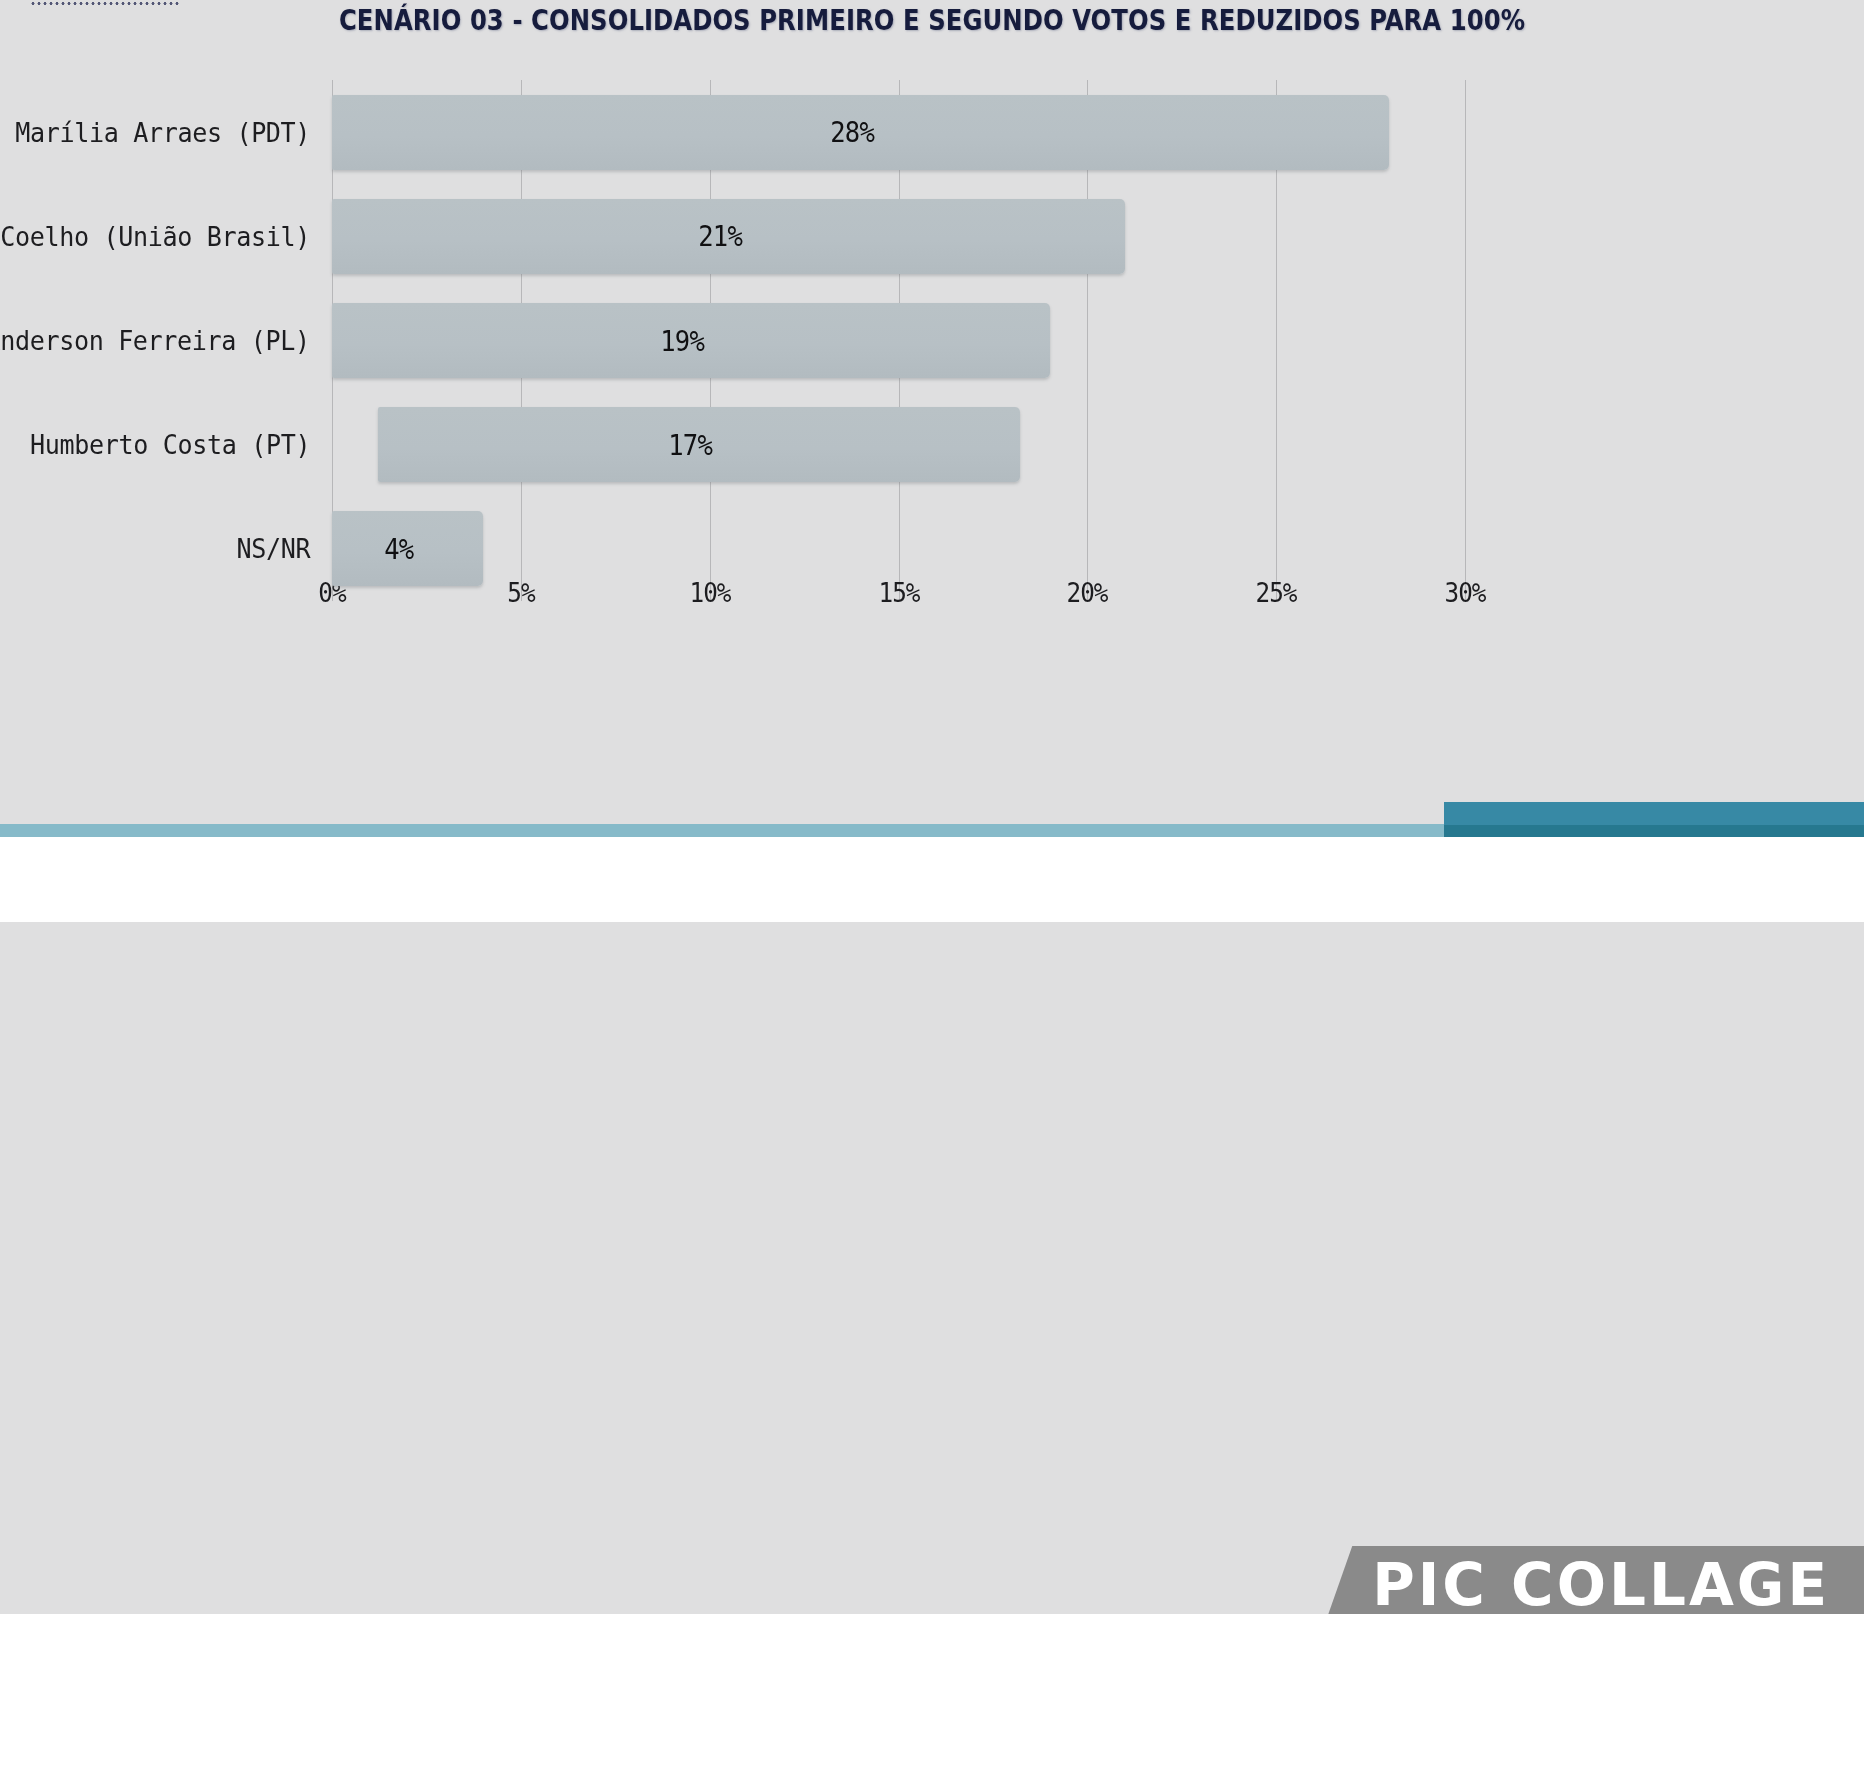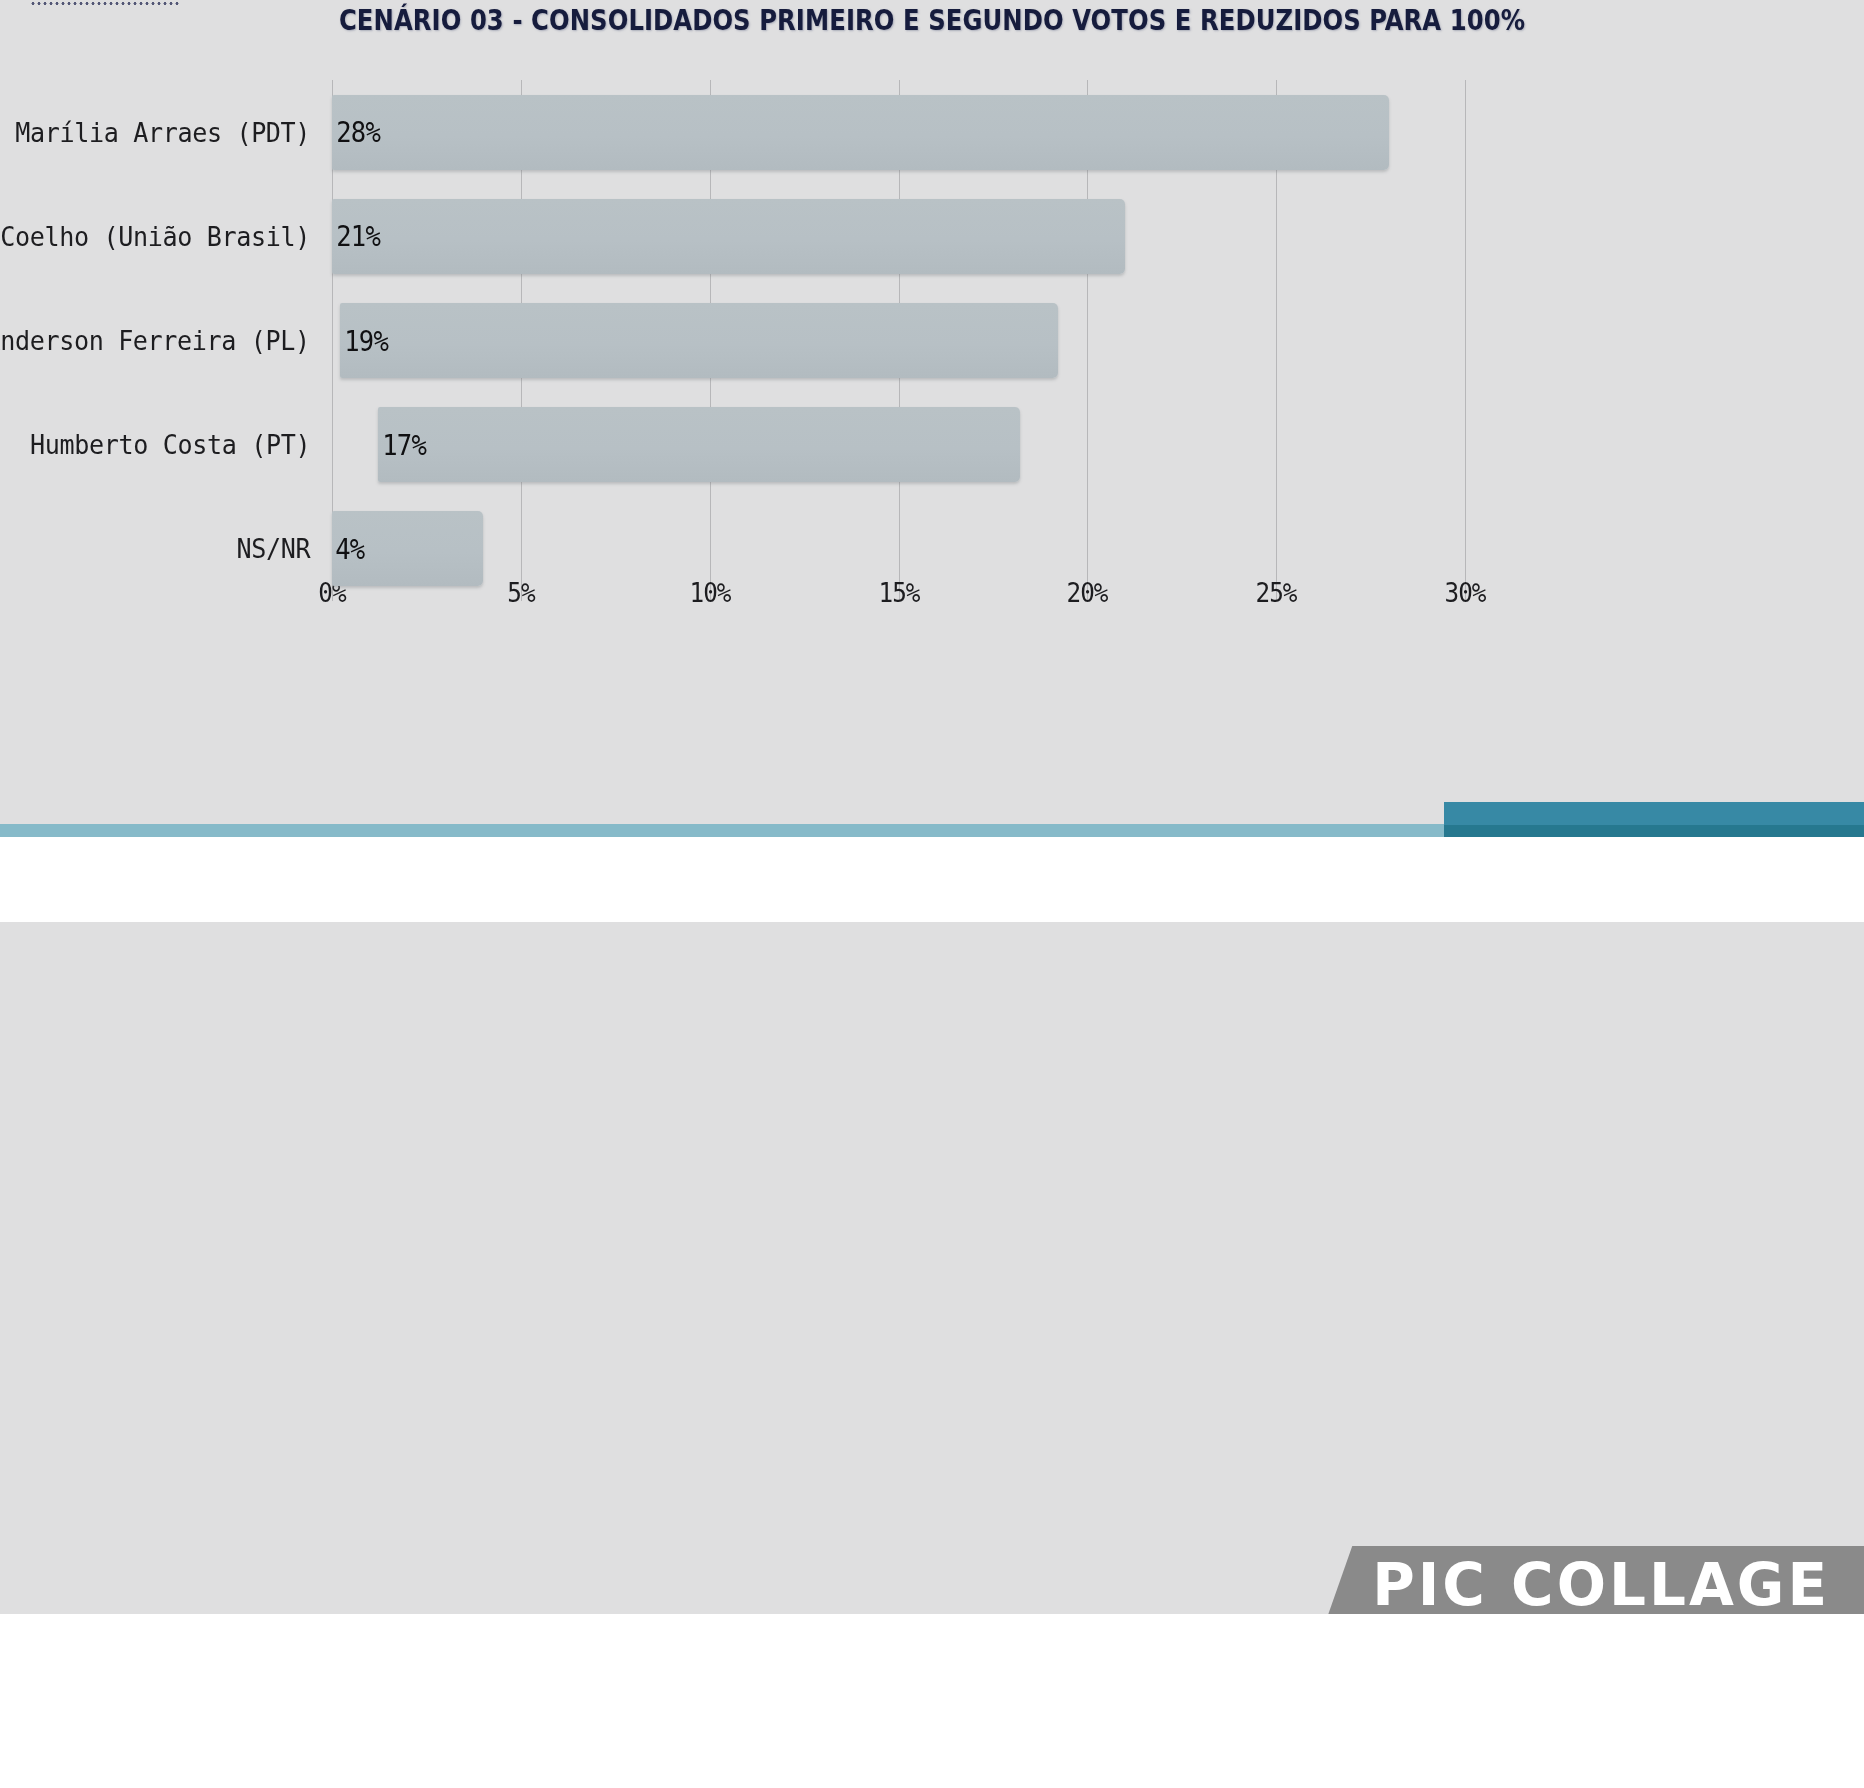--- a/index.html
+++ b/index.html
@@ -125,21 +125,21 @@
     transform-origin: right center;
   }
   .bar {
     position: relative;
     height: 72%;
     background: linear-gradient(180deg, #b9c2c6 0%, #b7c0c5 55%, #b2bbc0 100%);
     border-radius: 2px 5px 5px 2px;
     box-shadow: 0 2px 3px rgba(120,125,130,.35);
     display: flex;
     align-items: center;
-    justify-content: flex-start;
+    justify-content: center;
     z-index: 2;
   }
   .bar-value {
     font-family: "DejaVu Sans Mono", "Liberation Mono", monospace;
     font-size: 29px;
     color: #101012;
     letter-spacing: -.8px;
     padding-right: 20px;
     transform: scaleX(.88);
   }
@@ -207,21 +207,21 @@
             </div>
           </div>
           <div class="row">
             <div class="cat-label">Miguel Coelho (União Brasil)</div>
             <div class="bar" style="width: 70%;">
               <span class="bar-value">21%</span>
             </div>
           </div>
           <div class="row">
             <div class="cat-label">Anderson Ferreira (PL)</div>
-            <div class="bar" style="width: 63.3333%; margin-left: 8px;">
+            <div class="bar" style="width: 63.3333%;">
               <span class="bar-value">19%</span>
             </div>
           </div>
           <div class="row">
             <div class="cat-label">Humberto Costa (PT)</div>
             <div class="bar" style="width: 56.6667%; margin-left: 46px;">
               <span class="bar-value">17%</span>
             </div>
           </div>
           <div class="row">

